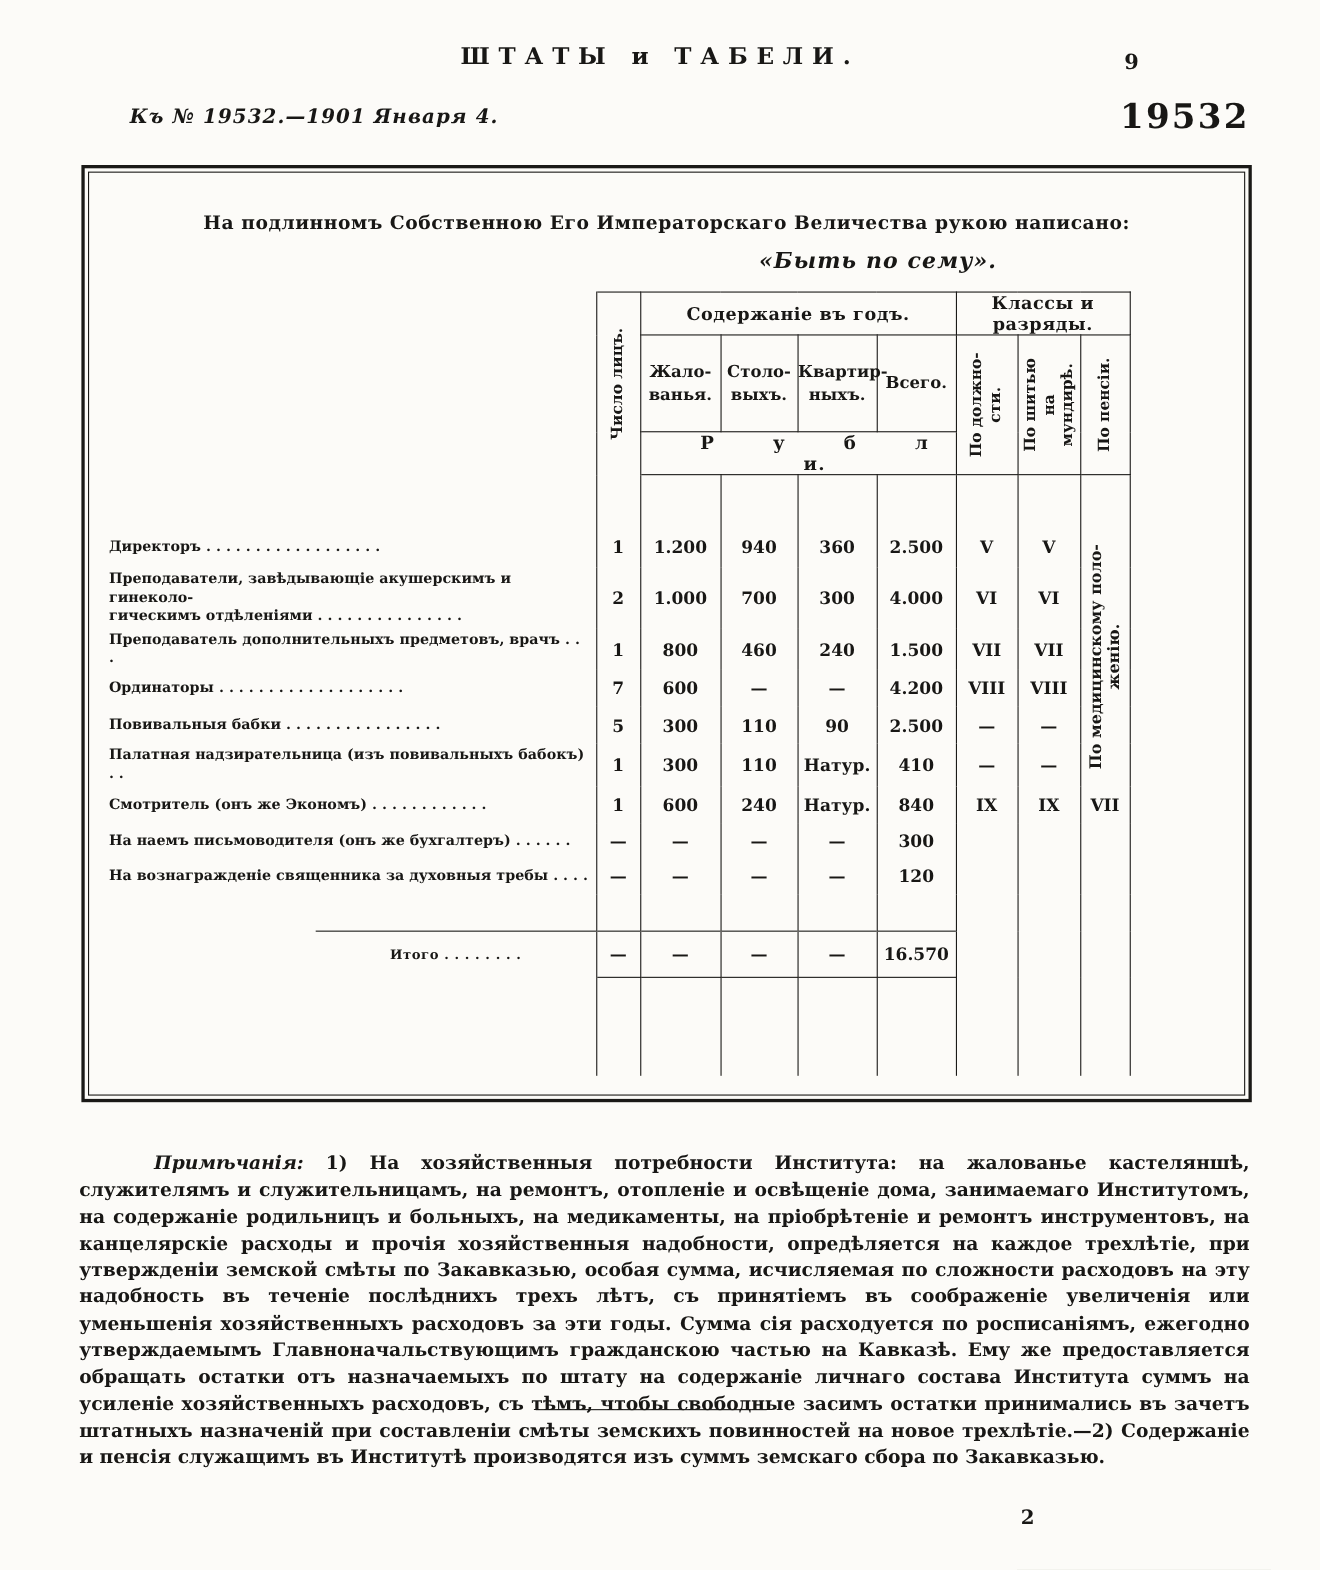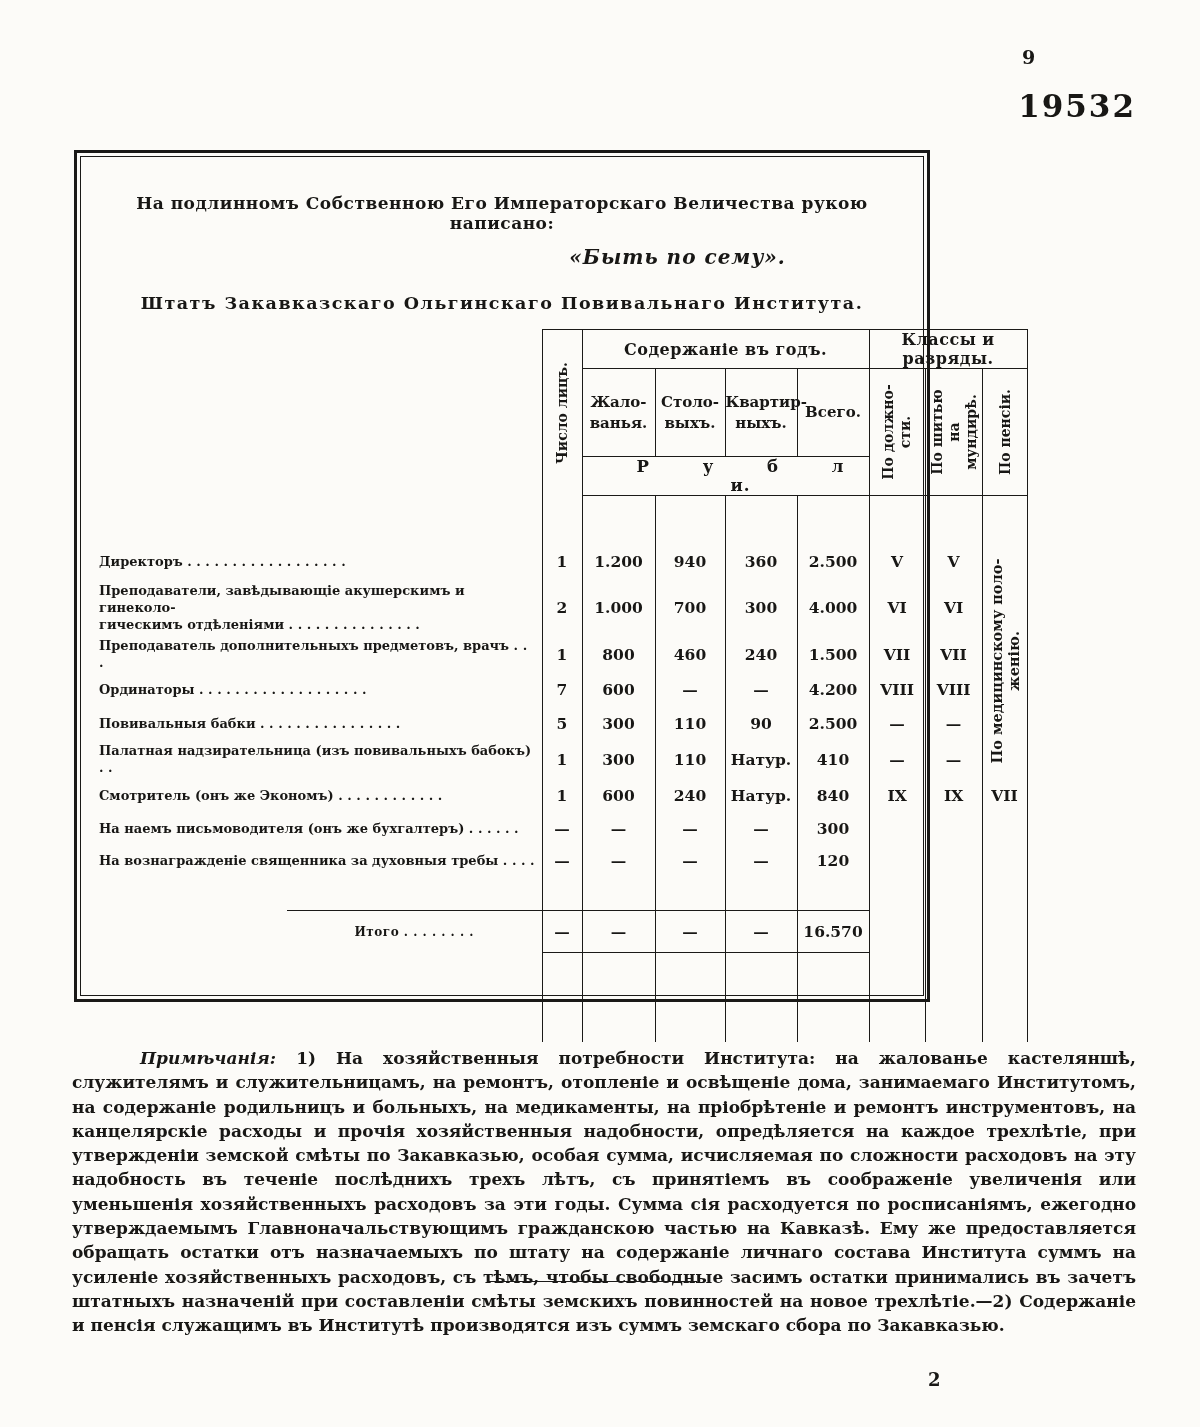--- a/index.html
+++ b/index.html
@@ -10,21 +10,21 @@
     font-family:"DejaVu Serif","Liberation Serif",serif; font-weight:bold;
   }
   
   .running-head { position:absolute; top:38px; left:0; right:0; text-align:center;
     font-size:21px; letter-spacing:8px; }
   .head-pagenum { position:absolute; top:46px; left:1022px; font-size:19px; letter-spacing:0; }
   .doc-ref { position:absolute; top:96px; left:118px; font-size:18px; font-style:italic; letter-spacing:1px; }
   .doc-number { position:absolute; top:88px; right:64px; font-size:31px; letter-spacing:2px; }
 
   
-  .charter-box { position:absolute; left:74px; top:150px; width:856px; height:852px;
+  .charter-box { position:absolute; left:74px; top:150px; width:1064px; height:852px;
     border:3px solid #1a1917; }
   .charter-inner { position:absolute; inset:3px; border:1px solid #1a1917; }
 
   .preamble { margin-top:36px; text-align:center; font-size:17px; letter-spacing:0.5px; }
   .resolution { margin:12px 0 0 58%; width:fit-content; font-size:20px; font-style:italic; letter-spacing:1px; }
   .charter-title { margin-top:24px; text-align:center; font-size:17.5px; letter-spacing:1.5px; }
 
   
   table.staff-table { border-collapse:collapse; table-layout:fixed; width:940px; margin:16px 0 0 6px; }
   td { vertical-align:middle; padding:0; font-weight:bold; }
@@ -53,29 +53,32 @@
 
   
   .footer-left { position:absolute; top:1366px; left:118px; font-size:20px; letter-spacing:2px; }
   .footer-right { position:absolute; top:1369px; left:928px; font-size:18px; }
 </style>
 </head>
 <body>
 
 <div class="page">
 
+  <div class="running-head">
+    <span>ШТАТЫ и ТАБЕЛИ.</span>
+  </div>
   <div class="head-pagenum">9</div>
+  <div class="doc-ref">Къ № 19532.—1901 Января 4.</div>
   <div class="doc-number">19532</div>
 
   <div class="charter-box">
     <div class="charter-inner">
 
       <p class="preamble">На подлинномъ Собственною Его Императорскаго Величества рукою написано:</p>
       <p class="resolution">«Быть по сему».</p>
-      <p class="charter-title">Штатъ Закавказскаго Ольгинскаго Повивальнаго Института.</p>
 
       <table class="staff-table">
         <colgroup>
           <col style="width:200px">
             <col style="width:255px">
             <col style="width:40px">
           <col style="width:73px">
             <col style="width:70px">
             <col style="width:72px">
             <col style="width:72px">

